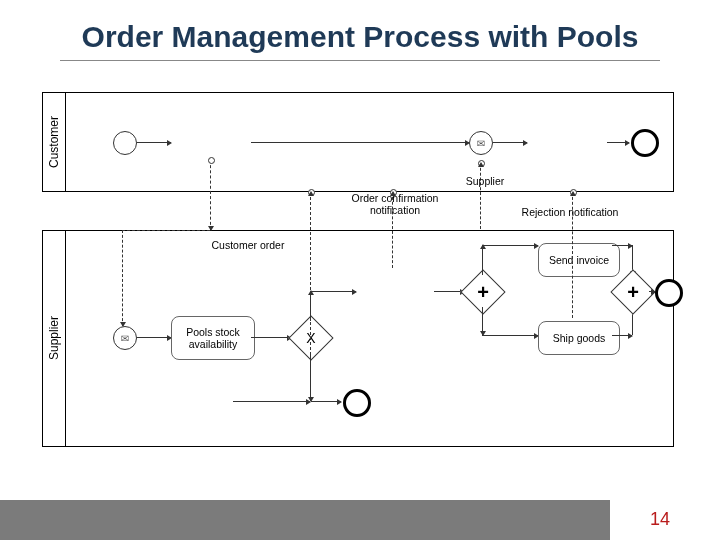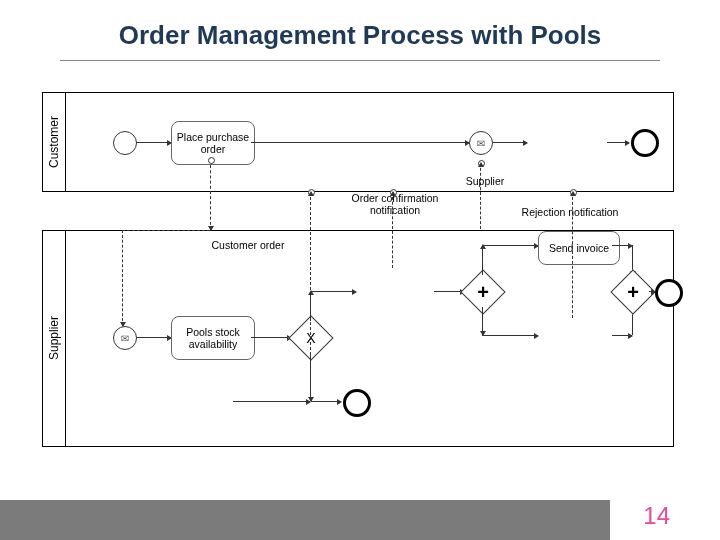--- a/index.html
+++ b/index.html
@@ -1,21 +1,21 @@
 <!DOCTYPE html>
 <html><head>
 <meta charset="utf-8">
 <style>
   html,body{margin:0;padding:0;width:720px;height:540px;font-family:Arial,Helvetica,sans-serif;background:#fff;color:#000}
   .slide{position:relative;width:720px;height:540px}
-  .title{position:absolute;left:0;right:0;top:20px;text-align:center;font-size:26px;font-weight:bold;color:#1f3a57}
+  .title{position:absolute;left:0;right:0;top:20px;text-align:center;font-size:30px;font-weight:bold;color:#1f3a57}
   .title-underline{position:absolute;left:60px;right:60px;top:60px;border-top:1px solid #888}
   .footer-bar{position:absolute;left:0;bottom:0;width:100%;height:40px;background:#7b7b7b}
   .footer-white{position:absolute;right:0;bottom:0;width:110px;height:40px;background:#fff}
-  .page-num{position:absolute;right:50px;bottom:10px;font-size:24px;color:#ec4899}
+  .page-num{position:absolute;right:50px;bottom:10px;font-size:18px;color:#b91c1c}
 
   .pool{position:absolute;border:1px solid #000}
   .pool-label{position:absolute;left:0;top:0;bottom:0;width:22px;border-right:1px solid #000;display:flex;align-items:center;justify-content:center}
   .pool-label span{writing-mode:vertical-rl;transform:rotate(180deg);font-size:12px}
 
   .task{position:absolute;border:1px solid #666;border-radius:8px;font-size:10.5px;display:flex;align-items:center;justify-content:center;text-align:center;padding:2px 4px;background:#fff;line-height:1.15}
   .gate{position:absolute;width:30px;height:30px;border:1px solid #333;transform:rotate(45deg);background:#fff}
   .gate-x::after{content:"X";position:absolute;left:0;top:0;width:100%;height:100%;transform:rotate(-45deg);display:flex;align-items:center;justify-content:center;font-size:14px}
   .gate-plus::after{content:"+";position:absolute;left:0;top:0;width:100%;height:100%;transform:rotate(-45deg);display:flex;align-items:center;justify-content:center;font-size:20px;font-weight:bold}
   .start-ev{position:absolute;width:22px;height:22px;border:1px solid #333;border-radius:50%;background:#fff}
@@ -43,21 +43,20 @@
   <div class="title">Order Management Process with Pools</div>
   <div class="title-underline"></div>
 
   <div class="pool" style="left:42px;top:92px;width:630px;height:98px">
     <div class="pool-label">
         <span>Customer</span>
       </div>
 
     <div class="start-ev" style="left:70px;top:38px"></div>
     <div class="arrow-h" style="left:94px;top:49px;width:34px"></div>
-    <div class="task" style="left:128px;top:28px;width:74px;height:38px">Place purchase order</div>
 
     <div class="arrow-h" style="left:208px;top:49px;width:218px"></div>
     <div class="msg-start" style="left:426px;top:38px"></div>
     <div class="arrow-h" style="left:450px;top:49px;width:34px"></div>
     <div class="arrow-h" style="left:564px;top:49px;width:22px"></div>
     <div class="end-ev" style="left:588px;top:36px"></div>
   </div>
 
   <div class="pool" style="left:42px;top:230px;width:630px;height:215px">
     <div class="pool-label">
@@ -71,24 +70,25 @@
     <div class="arrow-h" style="left:208px;top:106px;width:40px"></div>
     <div class="gate gate-x" style="left:252px;top:91px"></div>
 
     <div class="arrow-v up" style="left:267px;top:60px;height:30px"></div>
     <div class="arrow-h" style="left:267px;top:60px;width:46px"></div>
     <div class="arrow-h" style="left:391px;top:60px;width:30px"></div>
     <div class="gate gate-plus" style="left:424px;top:45px"></div>
 
     <div class="arrow-v up" style="left:439px;top:14px;height:30px"></div>
     <div class="arrow-h" style="left:439px;top:14px;width:56px"></div>
-    <div class="task" style="left:495px;top:0px;width:72px;height:28px">Send invoice</div>
+    <div class="task" style="left:495px;top:12px;width:72px;height:28px">Send invoice</div>
 
     <div class="arrow-v" style="left:439px;top:76px;height:28px"></div>
     <div class="arrow-h" style="left:439px;top:104px;width:56px"></div>
+    <div class="task" style="left:495px;top:90px;width:72px;height:28px">Ship goods</div>
 
     <div class="arrow-h" style="left:569px;top:14px;width:20px"></div>
     <div class="arrow-v" style="left:589px;top:14px;height:30px"></div>
     <div class="arrow-h" style="left:569px;top:104px;width:20px"></div>
     <div class="arrow-v up" style="left:589px;top:76px;height:28px"></div>
     <div class="gate gate-plus" style="left:574px;top:45px"></div>
     <div class="arrow-h" style="left:606px;top:60px;width:6px"></div>
     <div class="end-ev" style="left:612px;top:48px"></div>
 
     <div class="arrow-v" style="left:267px;top:122px;height:48px"></div>

